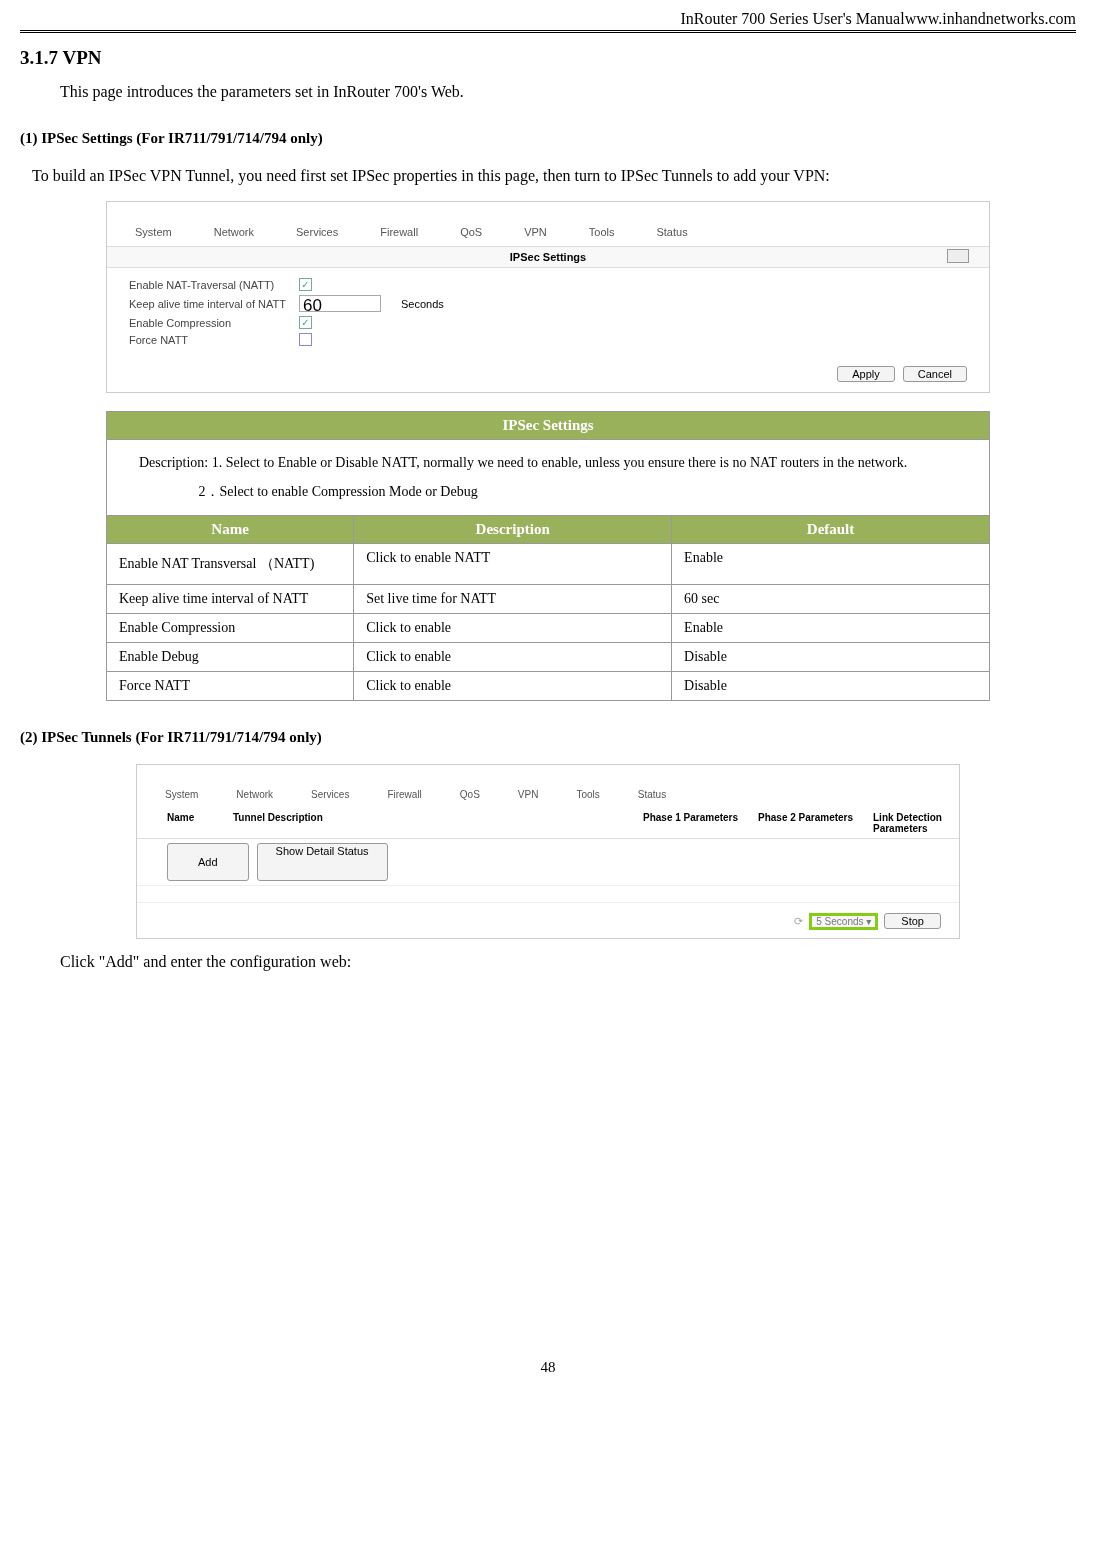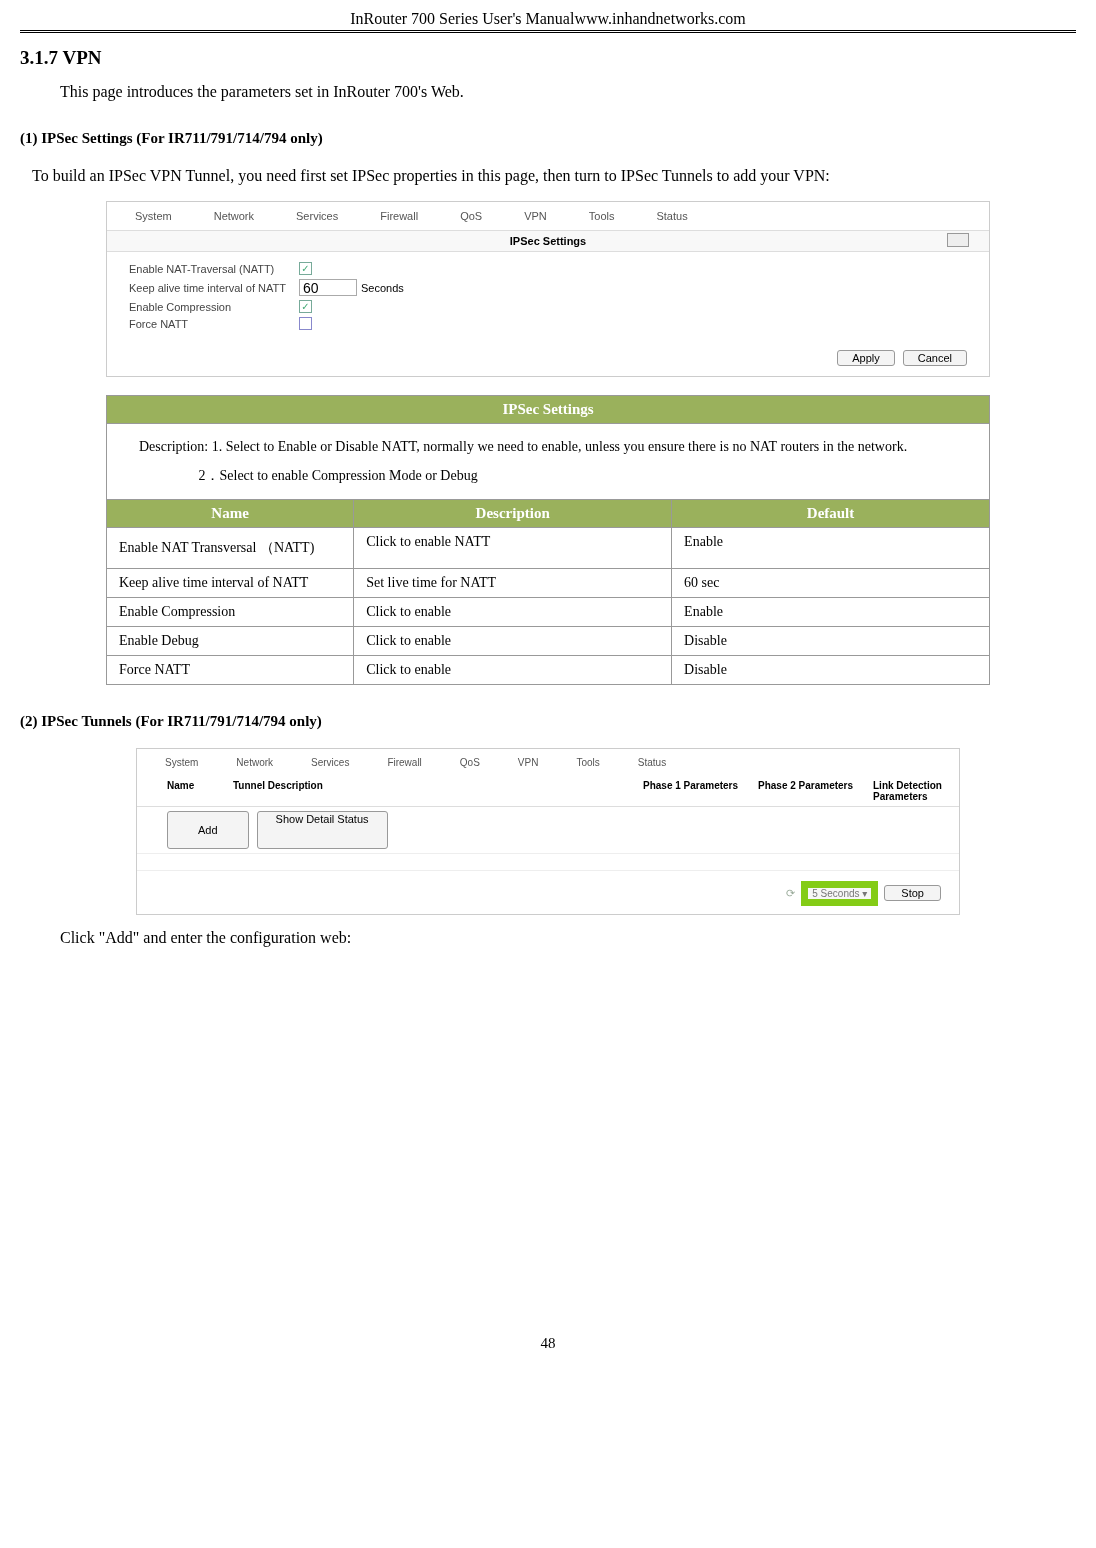--- a/index.html
+++ b/index.html
@@ -1,39 +1,39 @@
 <!DOCTYPE html>
 <html><head>
   <meta charset="utf-8">
   <style>
     * { margin: 0; padding: 0; box-sizing: border-box; }
     body { font-family: "Times New Roman", serif; background: #fff; color: #000; width: 1096px; }
     
-    .header-row { display: flex; justify-content: center; padding: 10px 20px 2px; font-size: 16px; }
+    .header-row { display: flex; justify-content: flex-end; padding: 10px 20px 2px; font-size: 16px; }
     .header-divider { border-bottom: 3px double #000; margin: 0 20px 8px; }
     
     .section-title { font-weight: bold; font-size: 19px; padding: 6px 20px; }
     .intro-text { padding: 8px 60px 12px; font-size: 16px; }
     
     .subsection { padding-left: 20px; }
     .subsection-title { font-weight: bold; font-size: 15px; padding: 8px 0; margin-top: 9px; }
     .sub-text { padding: 12px 20px 10px 32px; font-size: 16px; }
     
     .screenshot-box { margin: 6px 106px; border: 1px solid #ccc; background: #fff; font-family: Arial, sans-serif; font-size: 11px; }
-    .nav-tabs { display: flex; gap: 34px; padding: 6px 24px; color: #555; }
+    .nav-tabs { display: flex; gap: 34px; padding: 6px 24px; color: #555; margin-top: 16px; }
     .nav-tabs span { padding: 2px 4px; }
     .panel-title { text-align: center; font-weight: bold; padding: 4px; border-top: 1px solid #ddd; border-bottom: 1px solid #ddd; background: #f8f8f8; position: relative; }
     .panel-icon { position: absolute; right: 20px; top: 2px; width: 22px; height: 14px; border: 1px solid #999; background: #eee; }
     .form-rows { padding: 10px 22px; }
     .form-row { display: flex; align-items: center; margin-bottom: 4px; }
     .form-label { width: 170px; color: #444; }
     .checkbox { width: 13px; height: 13px; border: 1px solid #7a9; display: inline-block; text-align: center; font-size: 10px; line-height: 11px; color: #4a7; }
     .checkbox.checked::after { content: "✓"; }
     .checkbox.empty { border-color: #88c; }
-    .num-input { width: 58px; height: 17px; border: 1px solid #aaa; font-size: 14px; padding: 0 3px; display: inline-block; margin-right: 4px; }
+    .num-input { width: 82px; height: 17px; border: 1px solid #aaa; font-size: 17px; padding: 0 3px; display: inline-block; margin-right: 20px; }
     .btn-row { padding: 6px 22px 10px; display: flex; gap: 8px; justify-content: flex-end; }
     .btn { border: 1px solid #999; border-radius: 3px; padding: 1px 14px; font-size: 11px; background: #f4f4f4; }
     
     .info-table { margin: 18px 106px 20px; border: 1px solid #999; border-collapse: collapse; width: calc(100% - 212px); font-family: "Times New Roman", serif; font-size: 14px; }
     .info-table th.wide { background: #9ab15c; color: #fff; font-weight: bold; padding: 5px; text-align: center; font-size: 15px; }
     .info-table td.desc { padding: 8px 32px; line-height: 2.1; text-align: justify; }
     .info-table th.col { background: #9ab15c; color: #fff; font-weight: bold; padding: 5px; font-size: 15px; }
     .info-table td { border: 1px solid #999; padding: 6px 12px; vertical-align: top; }
     .info-table tr.datahead th { border: 1px solid #999; }
     
@@ -41,21 +41,21 @@
     .tbl-head { display: flex; border-bottom: 1px solid #ddd; font-weight: bold; font-size: 10px; }
     .tbl-head div { padding: 4px 6px; }
     .th-name { width: 90px; }
     .th-tdesc { flex: 1; }
     .th-p1 { width: 115px; }
     .th-p2 { width: 115px; }
     .th-ld { width: 92px; }
     .btn-row2 { display: flex; gap: 8px; padding: 4px 30px; border-bottom: 1px solid #eee; }
     .btn-row2 .btn { padding: 12px 30px; }
     .footer-row { display: flex; justify-content: flex-end; align-items: center; gap: 6px; padding: 10px 18px 8px; border-top: 1px solid #eee; }
-    .sel { border: 7px solid #84cc16; padding: 0 4px; font-size: 10px; color: #777; background: #f7f7f7; }
+    .sel { border: 3px solid #84cc16; padding: 0 4px; font-size: 10px; color: #777; background: #f7f7f7; }
     .spin-icon { color: #9a9; font-size: 11px; }
     
     .click-text { padding: 8px 60px; font-size: 16px; }
     .page-num { text-align: center; padding-top: 380px; font-size: 15px; }
   </style>
 </head>
 <body>
 
 <div class="header-row">
   <span>InRouter 700 Series User's Manual</span>

